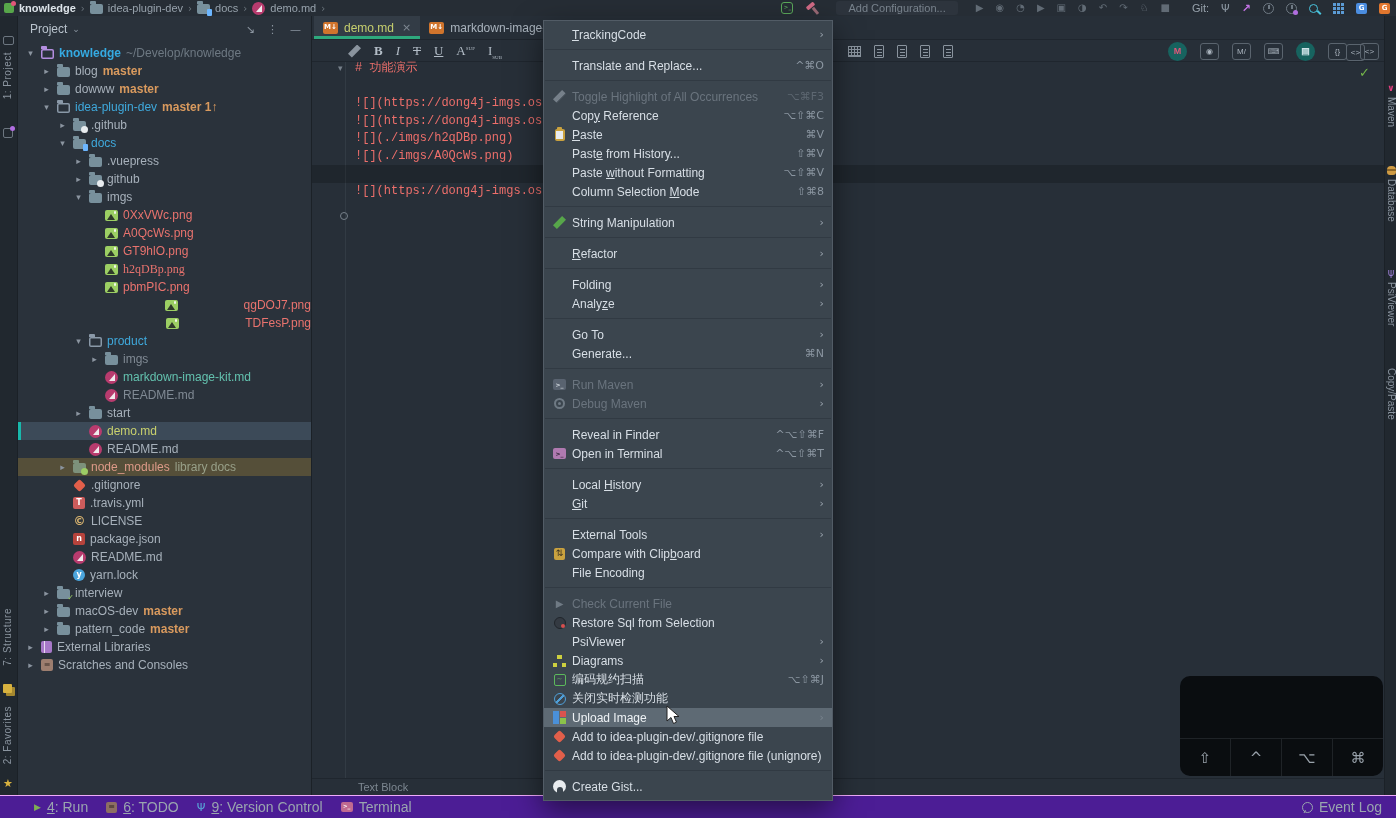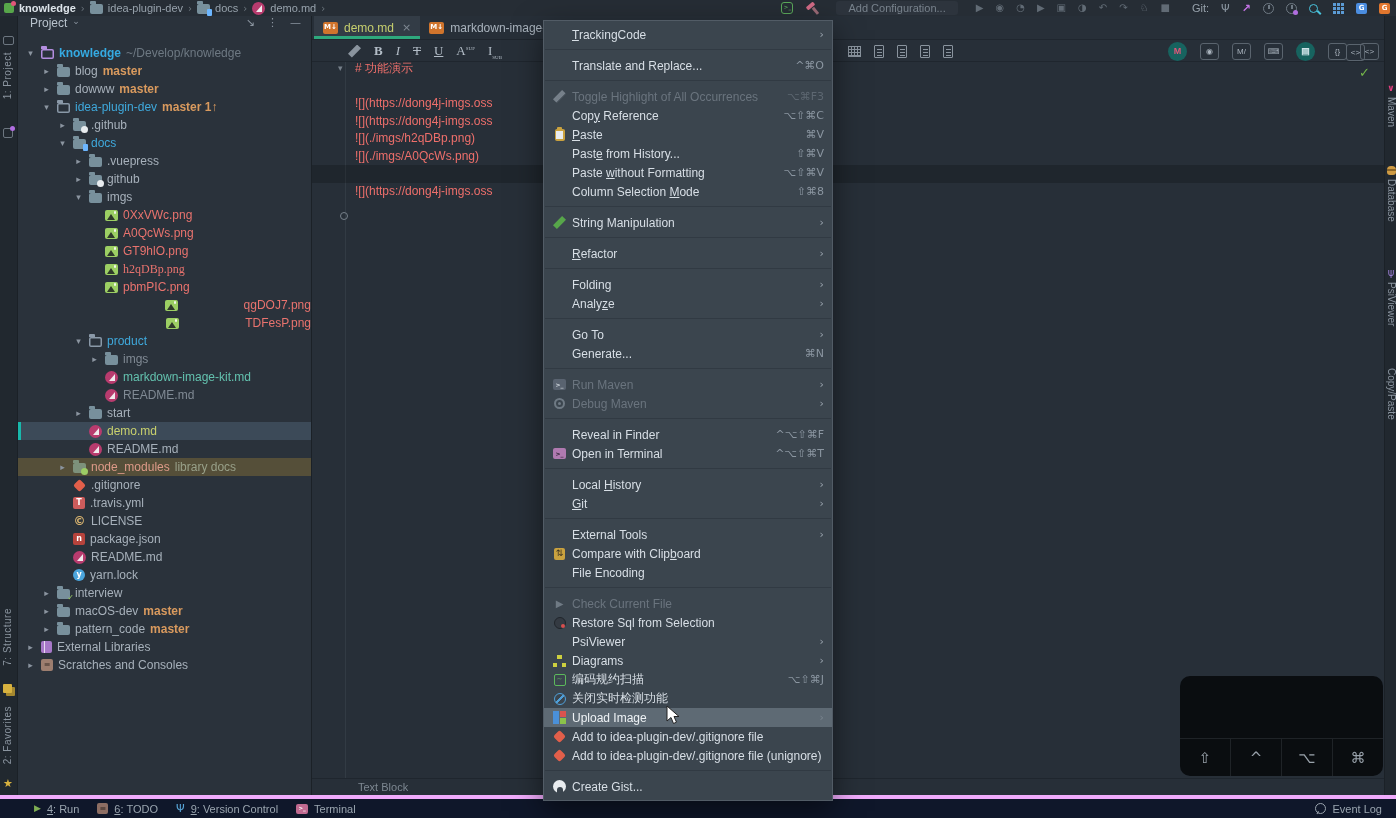--- a/index.html
+++ b/index.html
@@ -135,21 +135,21 @@
   .i-check{color:#74b64a;font-size:13px;font-weight:700}
   .i-check::before{content:"✓"}
 
   
   .left-stripe{position:absolute;left:0;top:16px;width:18px;height:779px;background:#21282f;border-right:1px solid #1b2127;z-index:6}
   .vlabel{position:absolute;left:2px;writing-mode:vertical-rl;transform:rotate(180deg);font-size:10px;color:#8b95a0;letter-spacing:.5px;white-space:nowrap}
   .lsico{position:absolute;left:3px}
 
   
   .project-panel{position:absolute;left:18px;top:16px;width:294px;height:779px;background:#2a323b;border-right:1px solid #1b2127;overflow:hidden}
-  .ppanel-head{height:26px;display:flex;align-items:flex-start;padding:0 10px 0 12px;color:#b9c3cd;font-size:12px}
+  .ppanel-head{height:26px;display:flex;align-items:center;padding:0 10px 0 12px;color:#b9c3cd;font-size:12px}
   .ppanel-head .caret{color:#8b95a0;font-size:9px;margin-left:5px}
   .ppanel-tools{margin-left:auto;display:flex;gap:12px;color:#8b95a0;font-size:11px;font-family:"DejaVu Sans",sans-serif}
   #tree{position:absolute;top:28px;left:0;right:0}
   .trow{height:18px;display:flex;align-items:center;gap:5px;border-left:3px solid transparent;white-space:nowrap;cursor:default}
   .trow.sel{background:#3c4a58;border-left-color:#18b8ab}
   .trow.lib{background:#554f39}
   .tch{width:11px;color:#8b95a0;font-size:9px;text-align:center;flex:none;font-family:"DejaVu Sans",sans-serif}
   .c-d{color:#a7b1bb}.c-cyan{color:#3fa9dc}.c-cyanb{color:#35aae2;font-weight:700}
   .c-red{color:#e9736e}.c-teal{color:#63c1ae}.c-dim{color:#808a94}.c-sel{color:#c9d16d}.c-mods{color:#dd9a88}
   .badge{color:#d99a5e;font-weight:700}
@@ -175,21 +175,21 @@
   .i-fpen{width:13px;height:13px;background:linear-gradient(135deg,#ef5b8a 18%,#8a949e 18%);clip-path:polygon(0 72%,70% 0,100% 28%,30% 100%)}
   .i-table{width:13px;height:11px;border:1px solid #8a949e;background:
      linear-gradient(#8a949e 1px,transparent 1px) 0 2px/100% 3px,
      linear-gradient(90deg,#8a949e 1px,transparent 1px) 2px 0/3px 100%}
   .i-doc{width:10px;height:13px;border:1px solid #8a949e;border-radius:1px}
   .i-doc::after{content:"";position:absolute;left:1.5px;top:3px;width:5px;height:1px;background:#8a949e;box-shadow:0 3px #8a949e,0 6px #8a949e}
   .mbox{width:19px;height:17px;border:1px solid #5a646e;border-radius:3px;color:#aab4be;font-size:8px;display:inline-flex;align-items:center;justify-content:center}
   .mcircle{width:19px;height:19px;border-radius:50%;background:#17635f;color:#e0567a;font-size:9px;font-weight:700;display:inline-flex;align-items:center;justify-content:center}
   .mcircle.doc{color:#cfe3e8}
   .gutline{position:absolute;left:33px;top:46px;bottom:17px;width:1px;background:#323b44}
-  #code{position:absolute;left:43px;top:44px;right:16px;font-family:Liberation Sans, sans-serif;font-size:12px;color:#ee6f6b;z-index:2}
+  #code{position:absolute;left:43px;top:44px;right:16px;font-family:Liberation Mono, monospace;font-size:12px;color:#ee6f6b;z-index:2}
   .cline{height:17.5px;line-height:17.5px;white-space:pre}
   .curline{position:absolute;left:0;right:0;height:18px;background:rgba(0,0,0,.18);z-index:1}
   .foldcaret{position:absolute;left:26px;top:47px;color:#76808a;font-size:9px;font-family:"DejaVu Sans",sans-serif}
   .foldpin{position:absolute;left:28px;top:196px;width:8px;height:8px;border:1px solid #76808a;border-radius:50%}
   .ebottom{position:absolute;left:0;right:0;bottom:0;height:17px;border-top:1px solid #1f262e;display:flex;align-items:center}
   .ebottom span{margin-left:46px;font-size:11px;color:#7d8791}
   .echeck{position:absolute;right:14px;top:50px}
   .ecodetag{position:absolute;left:1034px;top:28px}
 
   
@@ -206,22 +206,22 @@
   .mitem.dis .msc{color:#5d6771}
   .mitem.selrow{background:#5e6a74;color:#eef2f5}
   .msep{height:1px;background:#313a43;margin:5px 1px 6px}
 
   
   .right-stripe{position:absolute;right:0;top:16px;width:12px;height:779px;background:#21282f;border-left:1px solid #1b2127;z-index:6}
   .rsitem{position:absolute;left:0;width:12px;display:flex;flex-direction:column;align-items:center;gap:4px}
   .rslabel{writing-mode:vertical-rl;font-size:10px;color:#8b95a0;white-space:nowrap}
 
   
-  .statusbar{position:absolute;left:0;top:795px;width:100%;height:23px;background:#0f172a;border-top:4px solid #f0abfc;
-             display:flex;align-items:center;font-size:11px;color:#9aa5af;z-index:5}
+  .statusbar{position:absolute;left:0;top:795px;width:100%;height:23px;background:#4c1d95;border-top:1px solid #f0abfc;
+             display:flex;align-items:center;font-size:14px;color:#9aa5af;z-index:5}
   #sb-left{display:flex;gap:18px;padding-left:34px}
   .sbitem{display:flex;gap:6px;align-items:center}
   #sb-right{position:absolute;right:14px;display:flex;gap:6px;align-items:center}
 
   
   .modov{position:absolute;left:1180px;top:676px;width:203px;height:100px;background:#0a0d10;border-radius:10px;
          z-index:60;display:flex;flex-direction:column;justify-content:flex-end}
   .modrow{height:38px;display:flex;border-top:1px solid #1f2327}
   .modkey{flex:1;display:flex;align-items:center;justify-content:center;color:#99a2ab;font-size:15px;
           font-family:"DejaVu Sans",sans-serif;border-left:1px solid #1f2327}

